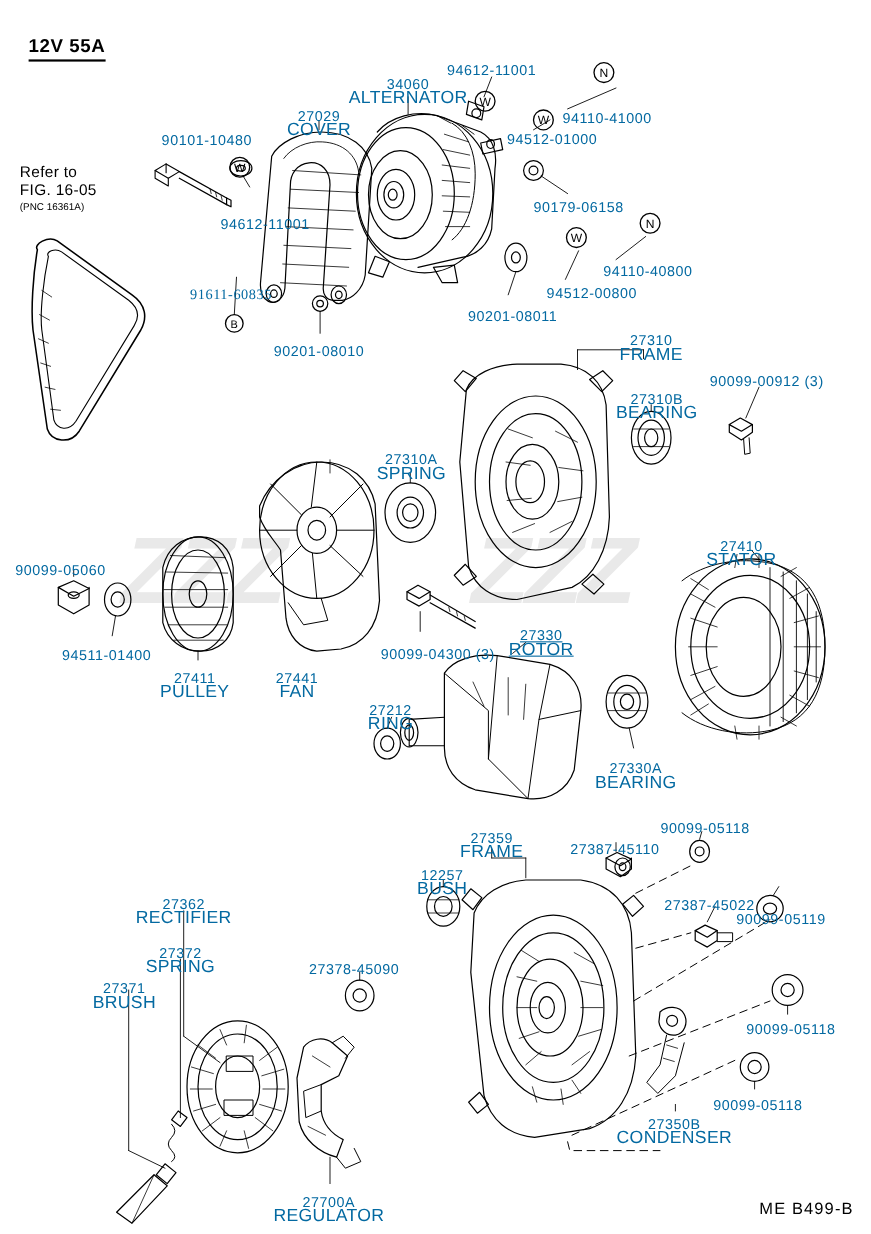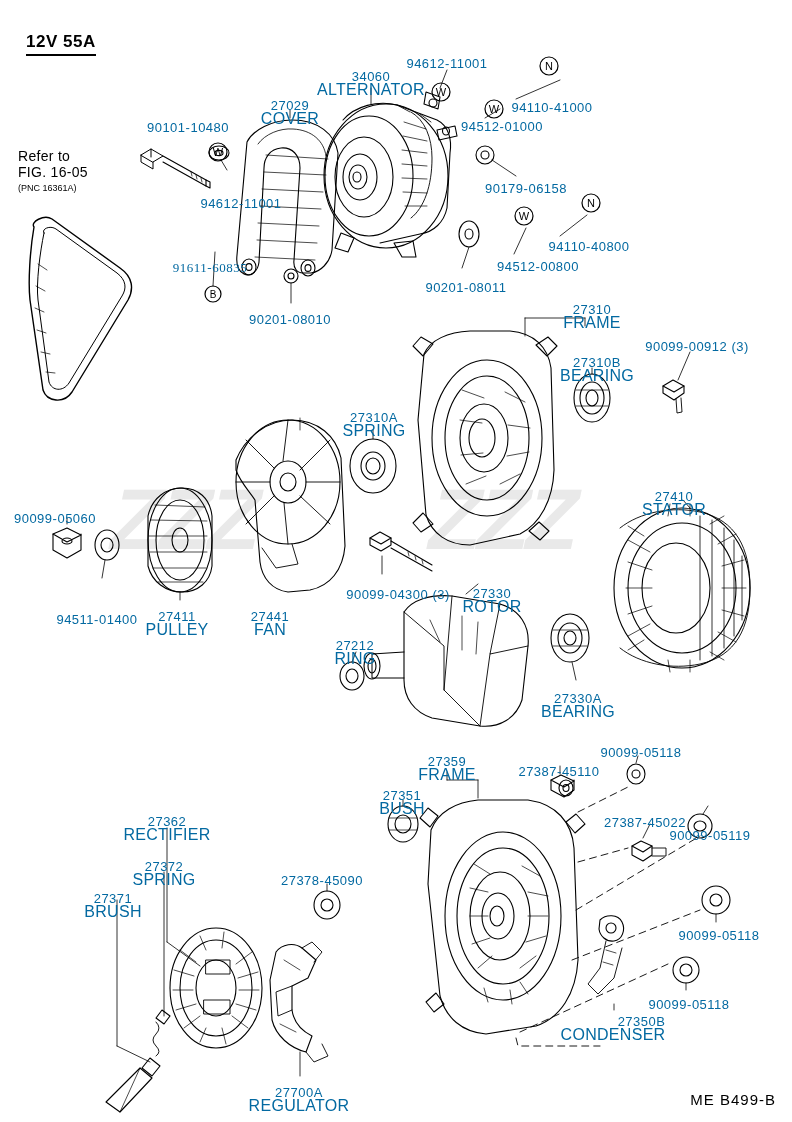--- a/index.html
+++ b/index.html
@@ -406,36 +406,36 @@
       <div class="lbl c" style="left: 538px; top: 260px;"><span>94512-00800</span></div>
       <div class="lbl c" style="left: 466px; top: 281px;"><span>90201-08011</span></div>
       <div class="lbl c" style="left: 210px; top: 261px; font-family: Liberation Serif, serif;"><span>91611-60835</span></div>
       <div class="lbl c" style="left: 290px; top: 313px;"><span>90201-08010</span></div>
       <div class="lbl c" style="left: 592px; top: 303px;"><span>27310</span><span class="sub">FRAME</span></div>
       <div class="lbl c" style="left: 597px; top: 356px;"><span>27310B</span><span class="sub">BEARING</span></div>
       <div class="lbl c" style="left: 697px; top: 340px;"><span>90099-00912 (3)</span></div>
       <div class="lbl c" style="left: 374px; top: 411px;"><span>27310A</span><span class="sub">SPRING</span></div>
       <div class="lbl c" style="left: 674px; top: 490px;"><span>27410</span><span class="sub">STATOR</span></div>
       <div class="lbl c" style="left: 55px; top: 512px;"><span>90099-05060</span></div>
-      <div class="lbl c" style="left: 97px; top: 589px; margin-top: 24px;"><span>94511-01400</span></div>
+      <div class="lbl c" style="left: 97px; top: 589px;"><span>94511-01400</span></div>
       <div class="lbl c" style="left: 177px; top: 610px;"><span>27411</span><span class="sub">PULLEY</span></div>
       <div class="lbl c" style="left: 270px; top: 610px;"><span>27441</span><span class="sub">FAN</span></div>
       <div class="lbl c" style="left: 398px; top: 588px;"><span>90099-04300 (3)</span></div>
-      <div class="lbl c" style="left: 492px; top: 587px;"><span>27330</span><span class="sub">ROTOR</span></div>
+      <div class="lbl c" style="left: 492px; top: 571px; text-decoration: underline;"><span>27330</span><span class="sub">ROTOR</span></div>
       <div class="lbl c" style="left: 355px; top: 639px;"><span>27212</span><span class="sub">RING</span></div>
       <div class="lbl c" style="left: 578px; top: 692px;"><span>27330A</span><span class="sub">BEARING</span></div>
       <div class="lbl c" style="left: 447px; top: 755px;"><span>27359</span><span class="sub">FRAME</span></div>
-      <div class="lbl c" style="left: 402px; top: 789px;"><span>27351</span><span class="sub">BUSH</span></div>
+      <div class="lbl c" style="left: 402px; top: 789px;"><span>12257</span><span class="sub">BUSH</span></div>
       <div class="lbl c" style="left: 559px; top: 765px;"><span>27387-45110</span></div>
       <div class="lbl c" style="left: 641px; top: 746px;"><span>90099-05118</span></div>
       <div class="lbl c" style="left: 645px; top: 816px;"><span>27387-45022</span></div>
       <div class="lbl c" style="left: 710px; top: 798px; margin-top: 31px;"><span>90099-05119</span></div>
       <div class="lbl c" style="left: 719px; top: 929px;"><span>90099-05118</span></div>
       <div class="lbl c" style="left: 689px; top: 998px;"><span>90099-05118</span></div>
-      <div class="lbl c" style="left: 613px; top: 1015px; text-align: right;"><span>27350B</span><span class="sub">CONDENSER</span></div>
+      <div class="lbl c" style="left: 613px; top: 1015px;"><span>27350B</span><span class="sub">CONDENSER</span></div>
       <div class="lbl c" style="left: 167px; top: 815px;"><span>27362</span><span class="sub">RECTIFIER</span></div>
       <div class="lbl c" style="left: 164px; top: 860px;"><span>27372</span><span class="sub">SPRING</span></div>
       <div class="lbl c" style="left: 113px; top: 892px;"><span>27371</span><span class="sub">BRUSH</span></div>
       <div class="lbl c" style="left: 322px; top: 874px;"><span>27378-45090</span></div>
       <div class="lbl c" style="left: 299px; top: 1086px;"><span>27700A</span><span class="sub">REGULATOR</span></div>
     </div>
 
   <div class="footer">ME B499-B</div>
 </div>
 

